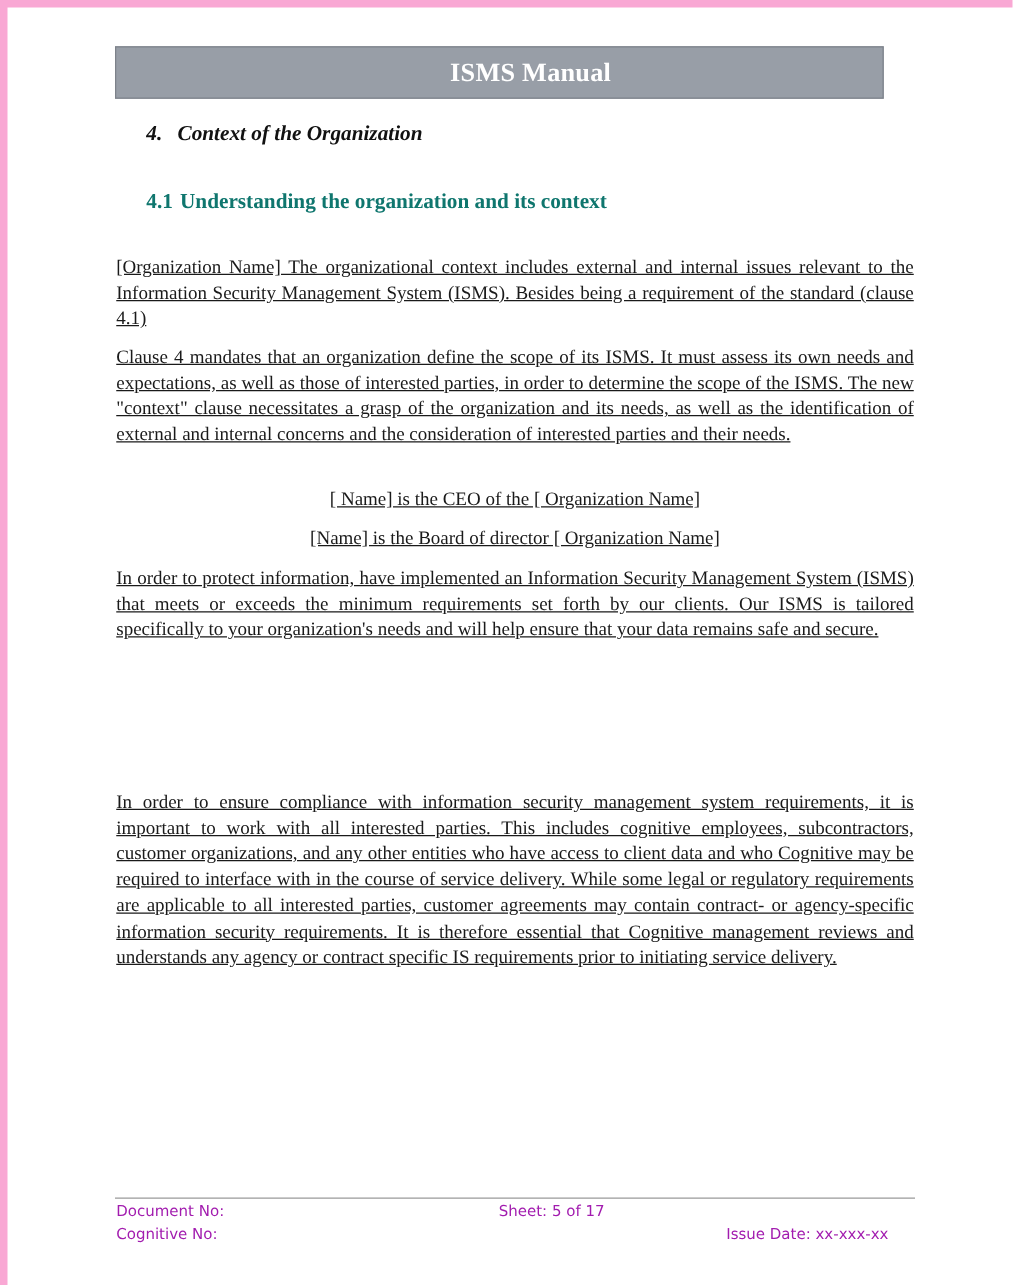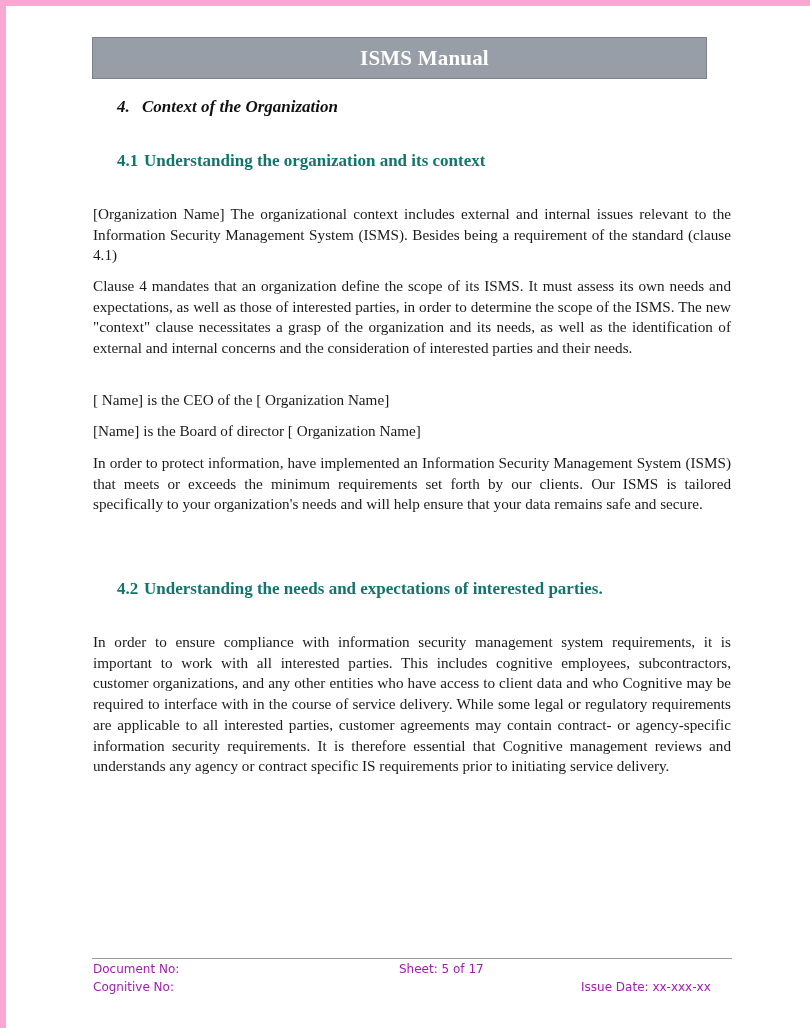--- a/index.html
+++ b/index.html
@@ -40,22 +40,23 @@
       font-family: "Liberation Serif", serif;
       font-weight: bold; font-size: 17px; color: #0f766e;
     }
     .h2 .num { display: inline-block; width: 27px; }
     .para {
       position: absolute; left: 87px; width: 638px;
       font-family: "Liberation Serif", serif;
       font-size: 15.2px; line-height: 20.7px;
       text-align: justify; color: #1a1a1a;
       margin: 0;
+      text-decoration: underline;
     }
-    .para.left { text-align: left; }
+    .para.left { text-align: center; }
     .footer-line {
       position: absolute; left: 86px; top: 952px;
       width: 640px; height: 0;
       border-top: 1px solid #9a9a9a;
     }
     .footer-text {
       position: absolute;
       font-family: "DejaVu Sans", "Liberation Sans", sans-serif;
       font-size: 12px; color: #a21caf;
     }
@@ -76,23 +77,20 @@
   <div class="h2" style="top:145px;">
     <span class="num">4.1</span><span>Understanding the organization and its context</span>
   </div>
 
   <p class="para" style="top:198px;">[Organization Name] The organizational context includes external and internal issues relevant to the Information Security Management System (ISMS). Besides being a requirement of the standard (clause 4.1)</p>
   <p class="para" style="top:270px;">Clause 4 mandates that an organization define the scope of its ISMS. It must assess its own needs and expectations, as well as those of interested parties, in order to determine the scope of the ISMS. The new "context" clause necessitates a grasp of the organization and its needs, as well as the identification of external and internal concerns and the consideration of interested parties and their needs.</p>
   <p class="para left" style="top:384px;">[ Name] is the CEO of the [ Organization Name]</p>
   <p class="para" style="top:447px;">In order to protect information, have implemented an Information Security Management System (ISMS) that meets or exceeds the minimum requirements set forth by our clients. Our ISMS is tailored specifically to your organization's needs and will help ensure that your data remains safe and secure.</p>
   <p class="para left" style="top:415px;">[Name] is the Board of director [ Organization Name]</p>
 
-  <div class="h2" style="top:573px;">
-    <span class="num">4.2</span><span>Understanding the needs and expectations of interested parties.</span>
-  </div>
 
   <p class="para" style="top:626px;">In order to ensure compliance with information security management system requirements, it is important to work with all interested parties. This includes cognitive employees, subcontractors, customer organizations, and any other entities who have access to client data and who Cognitive may be required to interface with in the course of service delivery. While some legal or regulatory requirements are applicable to all interested parties, customer agreements may contain contract- or agency-specific information security requirements. It is therefore essential that Cognitive management reviews and understands any agency or contract specific IS requirements prior to initiating service delivery.</p>
 
   <div class="footer-line"></div>
   <span class="footer-text" style="left:87px; top:956px;">Document No:</span>
   <span class="footer-text" style="left:393px; top:956px;">Sheet: 5 of 17</span>
   <span class="footer-text" style="left:87px; top:974px;">Cognitive No:</span>
   <span class="footer-text" style="left:575px; top:974px;">Issue Date: xx-xxx-xx</span>
 
 </div>

